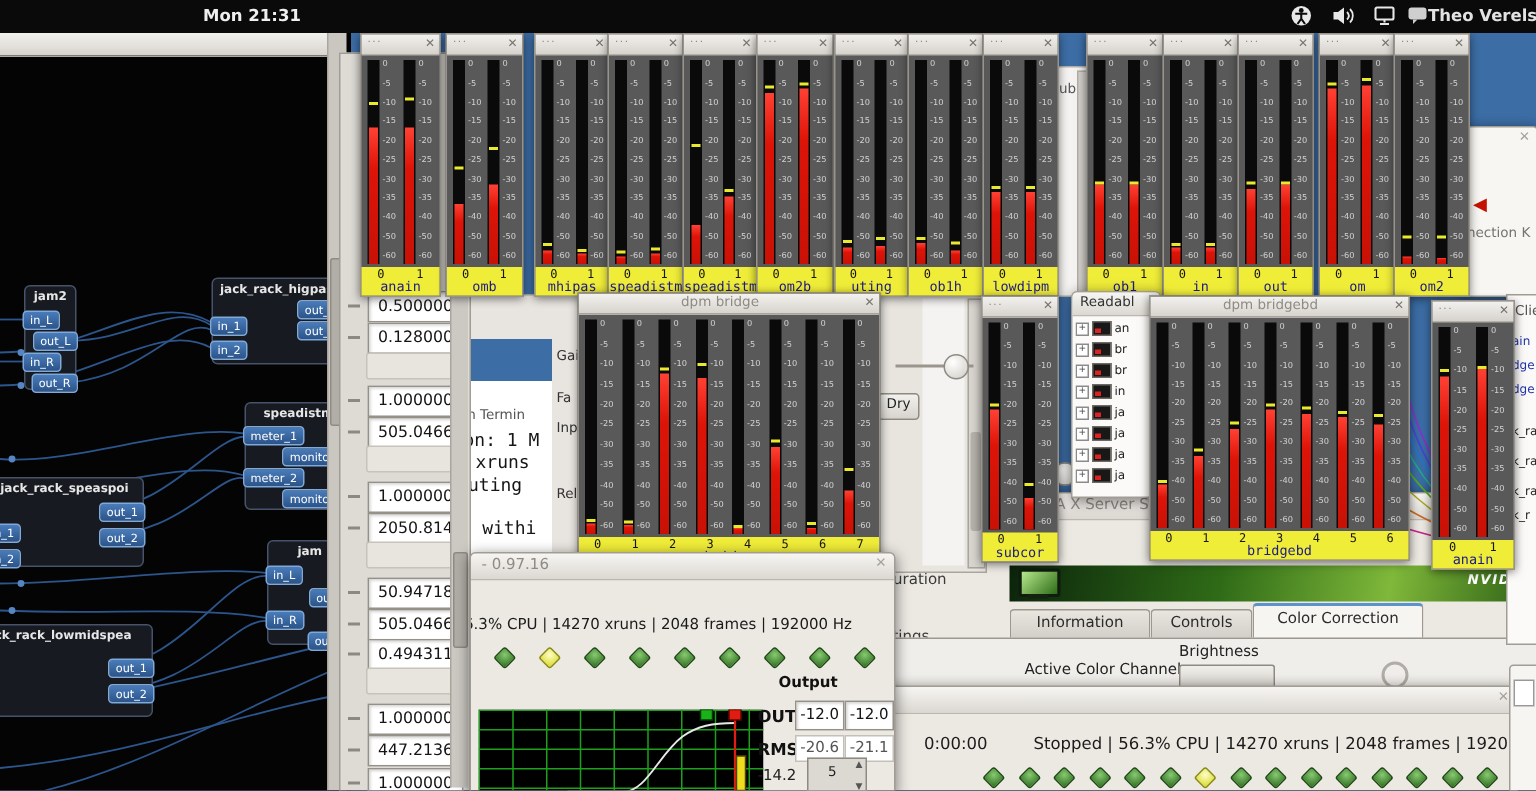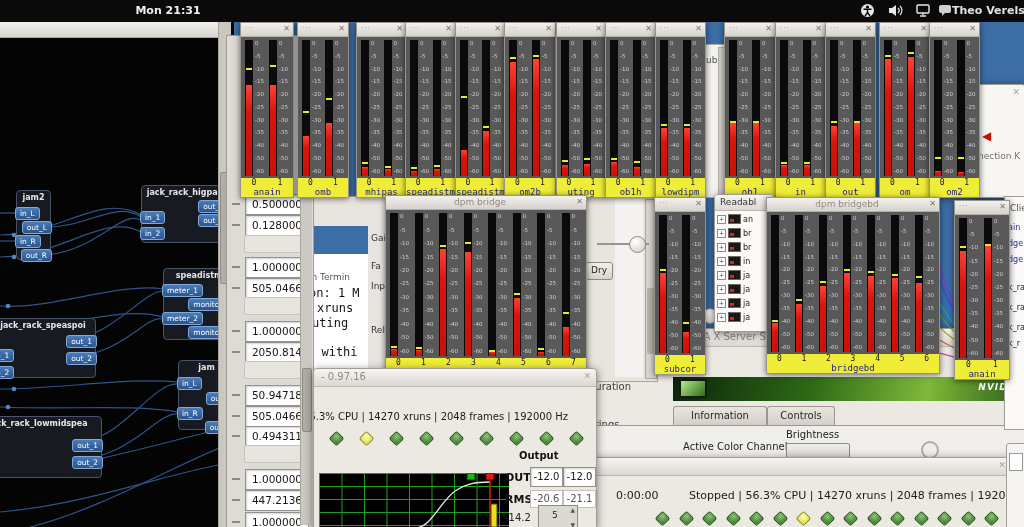--- a/index.html
+++ b/index.html
@@ -90,20 +90,21 @@
     <div class="abs" style="left:222px;top:48px;width:352px;height:24px;background:linear-gradient(100deg,#0b240b,#2f6b17 40%,#7fb83a 72%,#2d5f15);">
       <div class="abs" style="left:6px;top:2px;width:24px;height:15px;background:linear-gradient(135deg,#b8eb8e,#2e6b17);border:2px solid #101c10;border-radius:2px;"></div>
       <div class="abs" style="left:12px;top:19px;width:14px;height:3px;background:#14220f;"></div>
       <span class="abs" style="right:5px;top:5px;font-size:9px;font-weight:bold;font-style:italic;color:#fff;letter-spacing:1px;">NVIDIA</span>
     </div>
     <div class="abs" style="left:556px;top:14px;width:18px;height:34px;background:#2e6b17;border-radius:3px 3px 0 0;">
       <div class="abs" style="left:2px;top:7px;width:13px;height:13px;border:2px solid #a6d96c;border-radius:50%;"></div>
     </div>
     <div class="tab" style="left:222px;top:77px;width:92px;"><span>Information</span></div>
     <div class="tab" style="left:316px;top:77px;width:66px;"><span>Controls</span></div>
+    <div class="tab active" style="left:384px;top:73px;width:112px;"><span>Color Correction</span></div>
     <div class="abs" style="left:0;top:96px;right:0;height:58px;background:#f0eeea;border-top:1px solid #9c988f;"></div>
     <span class="flattxt" style="left:335px;top:100px;font-size:10px;color:#222;">Brightness</span>
     <span class="flattxt" style="left:232px;top:112px;font-size:10px;color:#222;">Active Color Channel:</span>
     <div class="abs" style="left:335px;top:114px;width:62px;height:15px;background:linear-gradient(#f0eee9,#d5d2cb);border:1px solid #8e8a82;border-radius:2px;"></div>
     <div class="abs" style="left:470px;top:112px;width:14px;height:14px;border:2px solid #b0ada6;border-radius:50%;"></div>
   </div>
 
   <svg class="abs" style="left:934px;top:246px;z-index:12;" width="76" height="130" viewBox="0 0 76 130">
     <g fill="none" stroke-width="1.1">
       <path d="M74,128 C50,104 18,72 2,8" stroke="#8833cc"></path>

